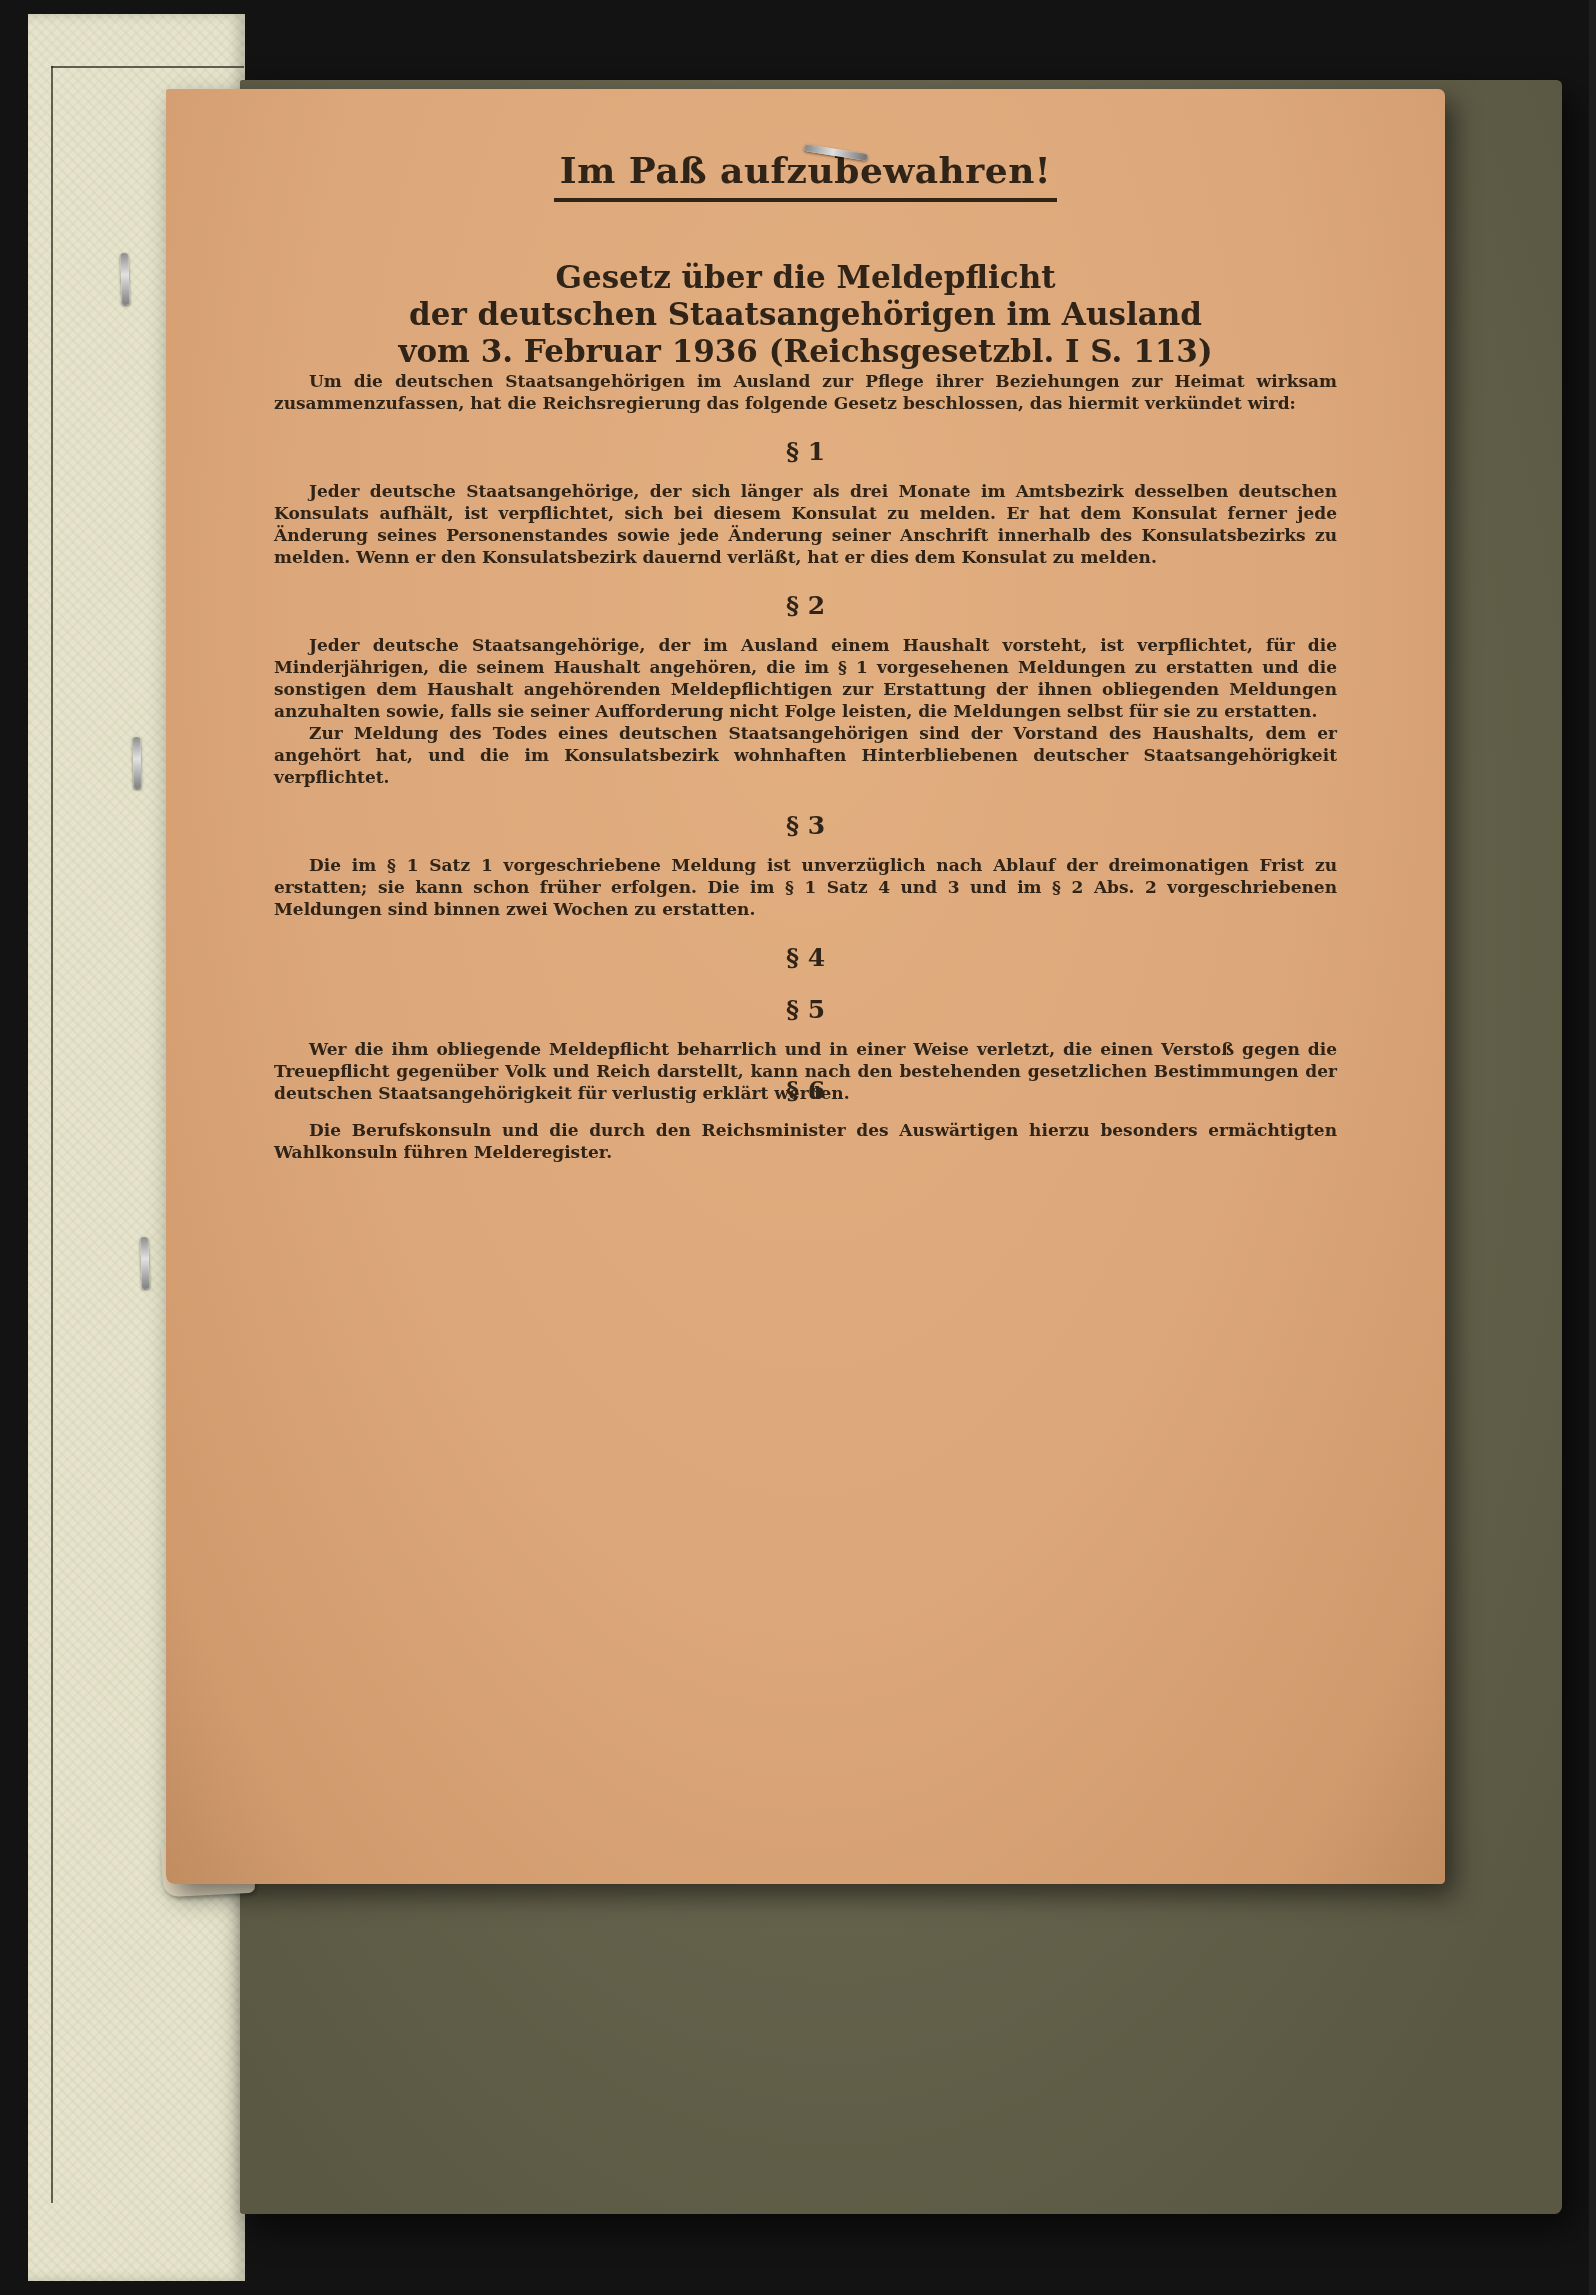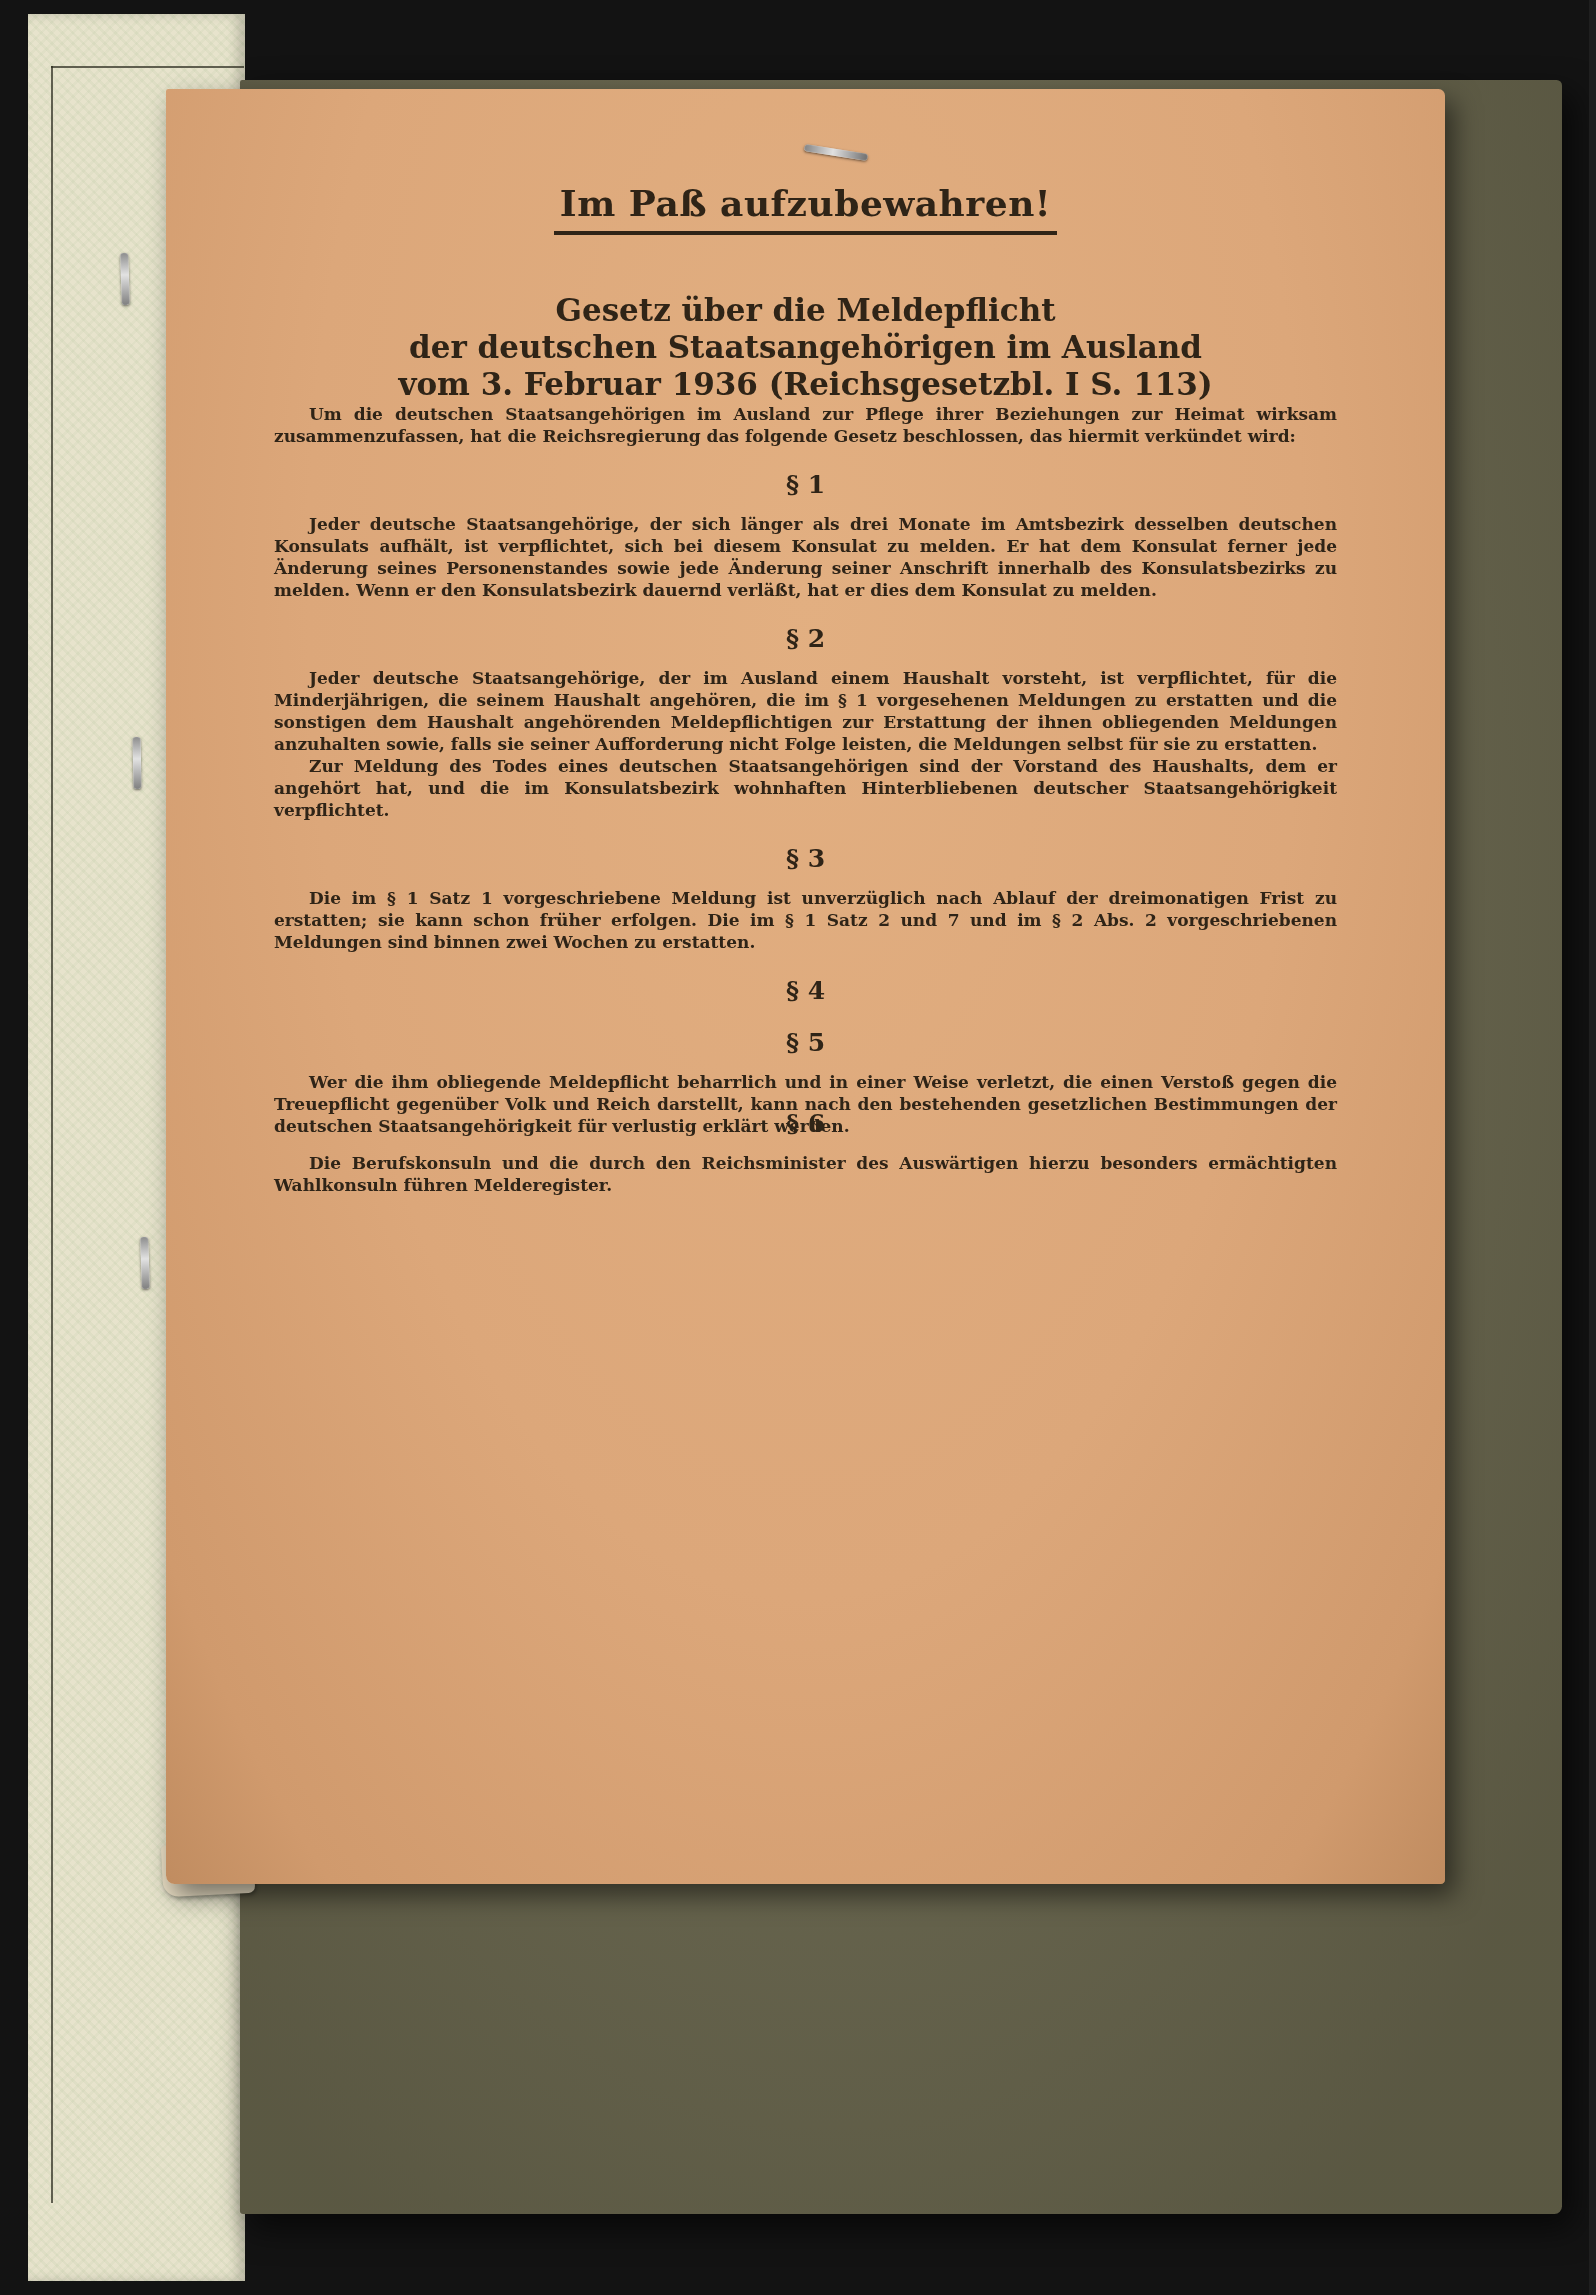--- a/index.html
+++ b/index.html
@@ -37,21 +37,21 @@
     color:#2f2417;
   }
   .torn-patch{
     position:absolute;left:162px;top:1843px;width:92px;height:52px;
     background:#e9dec4;transform:rotate(-3deg);
     border-radius:5.4px 21.6px 6.5px 16px;
     box-shadow:1.1px 2.2px 4.3px rgba(0,0,0,0.35);
   }
   
   .h1{
-    margin:93px auto 0;width:max-content;max-width:100%;
+    margin:60px auto 0;width:max-content;max-width:100%;
     text-align:center;font-size:36px;font-weight:700;letter-spacing:0.5px;
     border-bottom:4.9px solid #2f2417;padding:0 5.4px 6.5px;
   }
   .title{margin-top:57px;text-align:center;font-size:31px;font-weight:700;line-height:1.2;}
   .intro{margin-top:63px;}
   .body-text p{
     font-size:17px;line-height:1.3;font-weight:700;
     text-align:justify;margin:0;text-indent:35px;
   }
   .sec-head{text-align:center;font-size:25px;font-weight:700;margin:22.6px 0 14px;}
@@ -100,21 +100,21 @@
       <p class="intro">Um die deutschen Staatsangehörigen im Ausland zur Pflege ihrer Beziehungen zur Heimat wirksam zusammenzufassen, hat die Reichsregierung das folgende Gesetz beschlossen, das hiermit verkündet wird:</p>
 
       <div class="sec-head">§ 1</div>
       <p>Jeder deutsche Staatsangehörige, der sich länger als drei Monate im Amtsbezirk desselben deutschen Konsulats aufhält, ist verpflichtet, sich bei diesem Konsulat zu melden. Er hat dem Konsulat ferner jede Änderung seines Personenstandes sowie jede Änderung seiner Anschrift innerhalb des Konsulatsbezirks zu melden. Wenn er den Konsulatsbezirk dauernd verläßt, hat er dies dem Konsulat zu melden.</p>
 
       <div class="sec-head">§ 2</div>
       <p>Jeder deutsche Staatsangehörige, der im Ausland einem Haushalt vorsteht, ist verpflichtet, für die Minderjährigen, die seinem Haushalt angehören, die im § 1 vorgesehenen Meldungen zu erstatten und die sonstigen dem Haushalt angehörenden Meldepflichtigen zur Erstattung der ihnen obliegenden Meldungen anzuhalten sowie, falls sie seiner Aufforderung nicht Folge leisten, die Meldungen selbst für sie zu erstatten.</p>
       <p>Zur Meldung des Todes eines deutschen Staatsangehörigen sind der Vorstand des Haushalts, dem er angehört hat, und die im Konsulatsbezirk wohnhaften Hinterbliebenen deutscher Staatsangehörigkeit verpflichtet.</p>
 
       <div class="sec-head">§ 3</div>
-      <p>Die im § 1 Satz 1 vorgeschriebene Meldung ist unverzüglich nach Ablauf der dreimonatigen Frist zu erstatten; sie kann schon früher erfolgen. Die im § 1 Satz 2 und 7 und im § 2 Abs. 2 vorgeschriebenen Meldungen sind binnen zwei Wochen zu erstatten.</p>
+      <p>Die im § 1 Satz 1 vorgeschriebene Meldung ist unverzüglich nach Ablauf der dreimonatigen Frist zu erstatten; sie kann schon früher erfolgen. Die im § 1 Satz 4 und 3 und im § 2 Abs. 2 vorgeschriebenen Meldungen sind binnen zwei Wochen zu erstatten.</p>
 
       <div class="sec-head">§ 4</div>
 
       <div class="sec-head">§ 5</div>
       <p>Wer die ihm obliegende Meldepflicht beharrlich und in einer Weise verletzt, die einen Verstoß gegen die Treuepflicht gegenüber Volk und Reich darstellt, kann nach den bestehenden gesetzlichen Bestimmungen der deutschen Staatsangehörigkeit für verlustig erklärt werden.</p>
 
       <div class="sec-head inline">§ 6</div>
       <p>Die Berufskonsuln und die durch den Reichsminister des Auswärtigen hierzu besonders ermächtigten Wahlkonsuln führen Melderegister.</p>
 
     </div>

